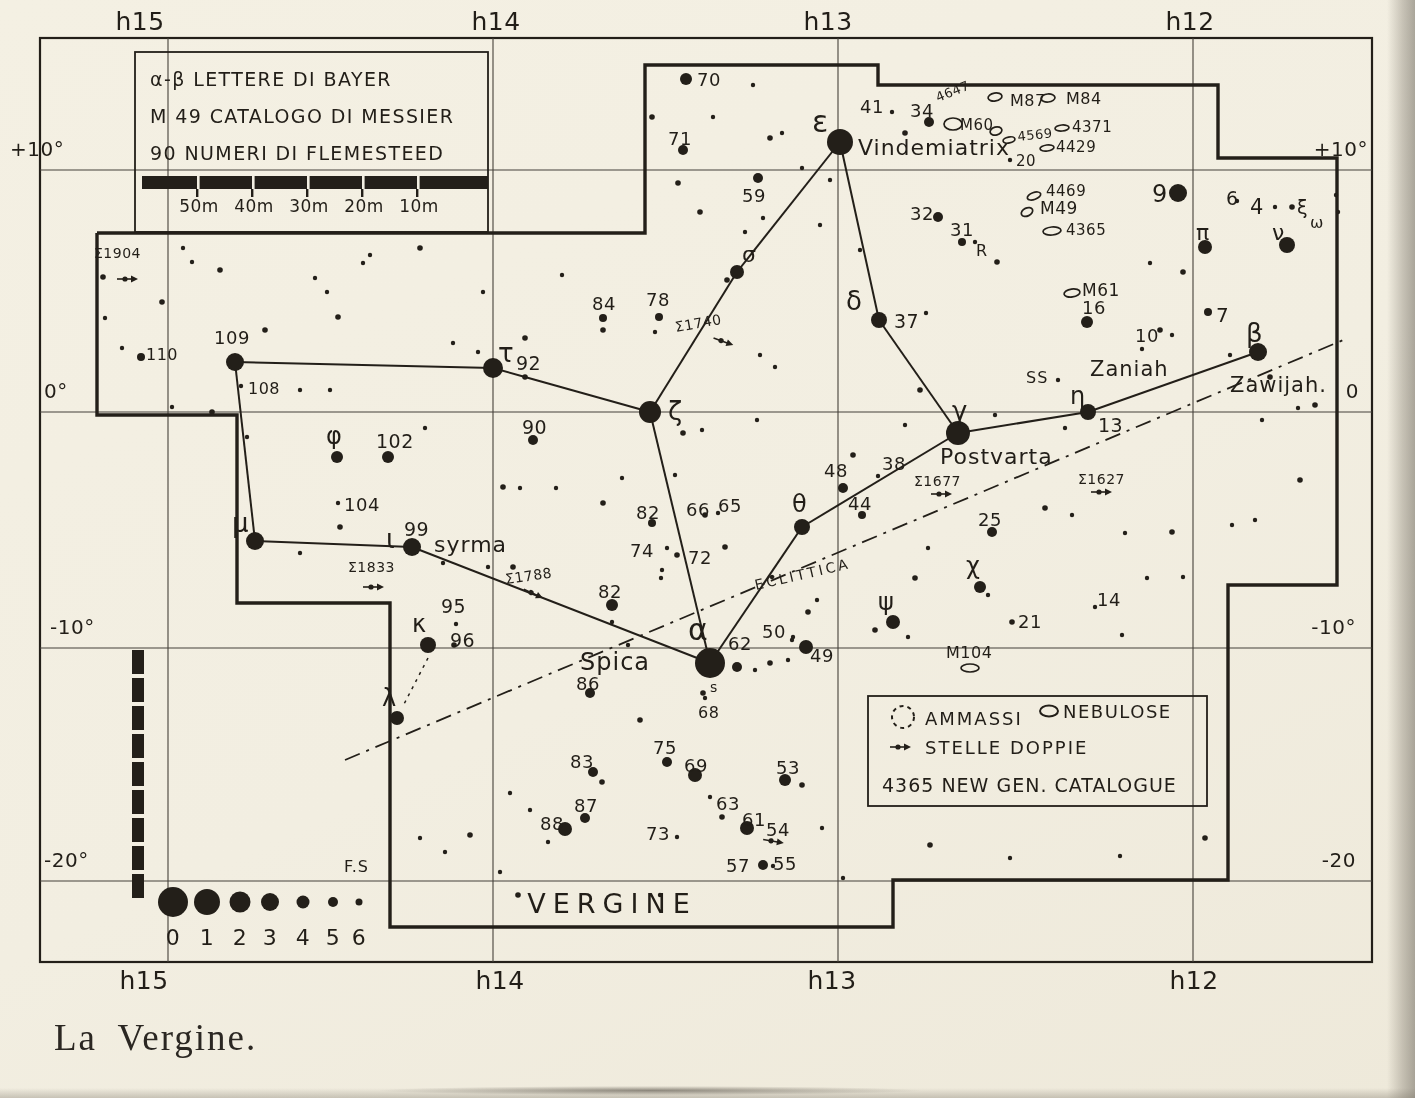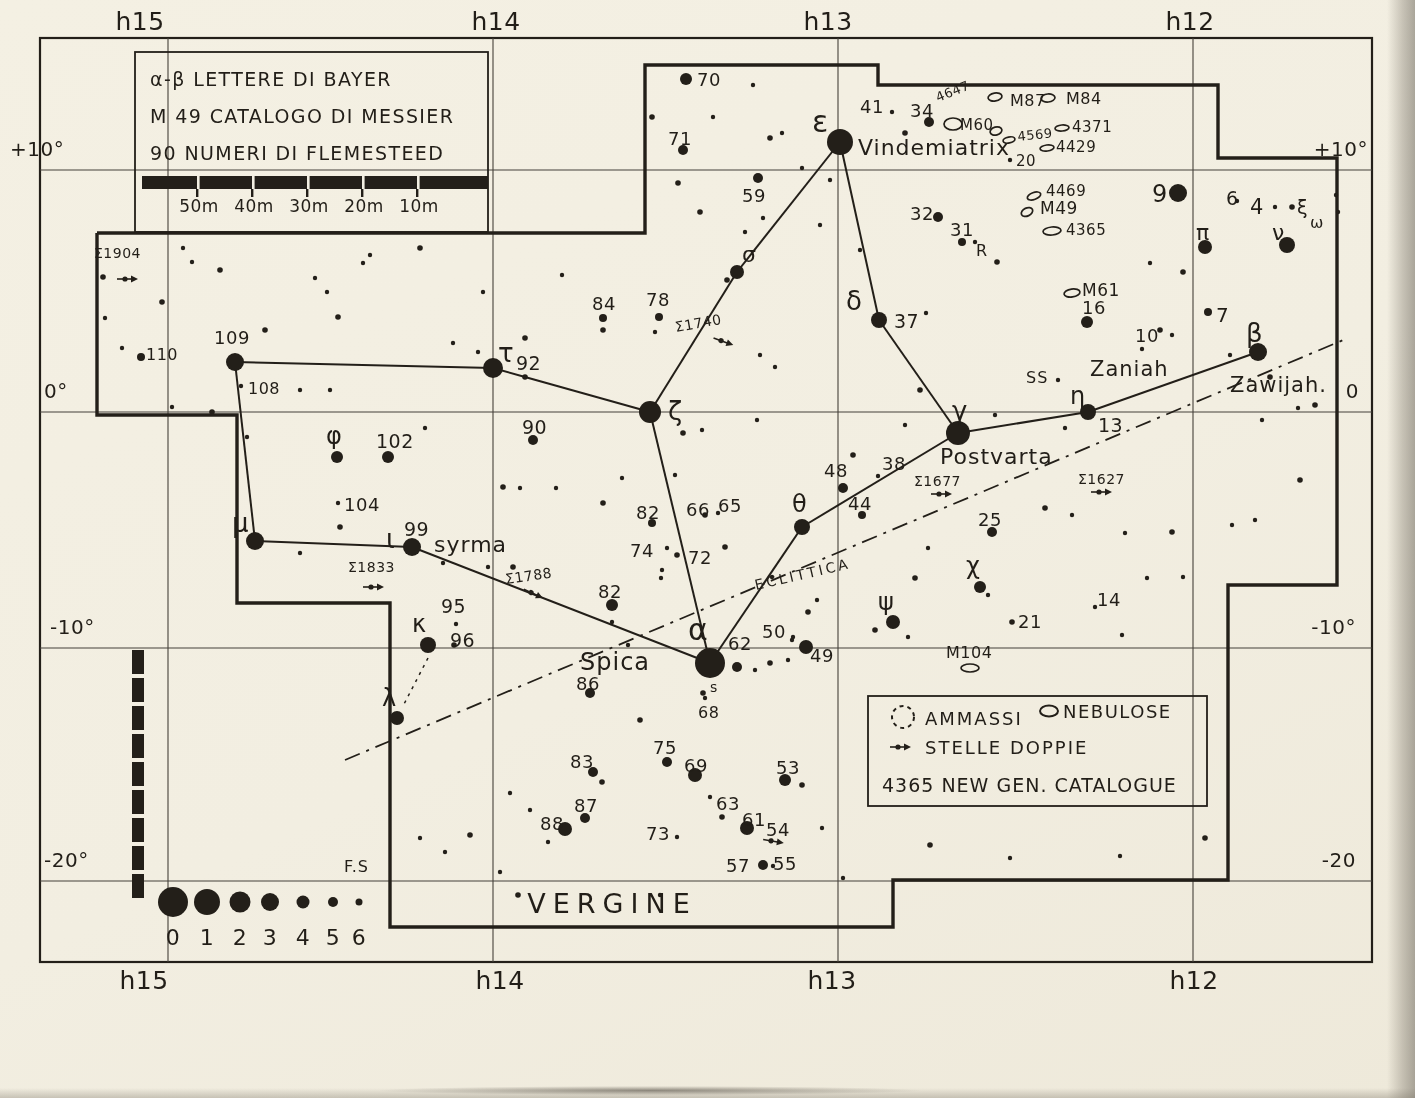--- a/index.html
+++ b/index.html
@@ -467,16 +467,17 @@
       <text x="570" y="768" font-size="18" letter-spacing="0.5" text-anchor="start" transform="">83</text>
       <text x="574" y="812" font-size="18" letter-spacing="0.5" text-anchor="start" transform="">87</text>
       <text x="540" y="830" font-size="18" letter-spacing="0.5" text-anchor="start" transform="">88</text>
       <text x="646" y="840" font-size="18" letter-spacing="0.5" text-anchor="start" transform="">73</text>
       <text x="716" y="810" font-size="18" letter-spacing="0.5" text-anchor="start" transform="">63</text>
       <text x="742" y="826" font-size="18" letter-spacing="0.5" text-anchor="start" transform="">61</text>
       <text x="766" y="836" font-size="18" letter-spacing="0.5" text-anchor="start" transform="">54</text>
       <text x="726" y="872" font-size="18" letter-spacing="0.5" text-anchor="start" transform="">57</text>
       <text x="773" y="870" font-size="18" letter-spacing="0.5" text-anchor="start" transform="">55</text>
     </svg>
+  <div class="caption">La Vergine.</div>
   <div class="edge-right"></div>
   <div class="edge-bottom"></div>
   <div class="smudge"></div>
 </div>
 
 </body></html>

